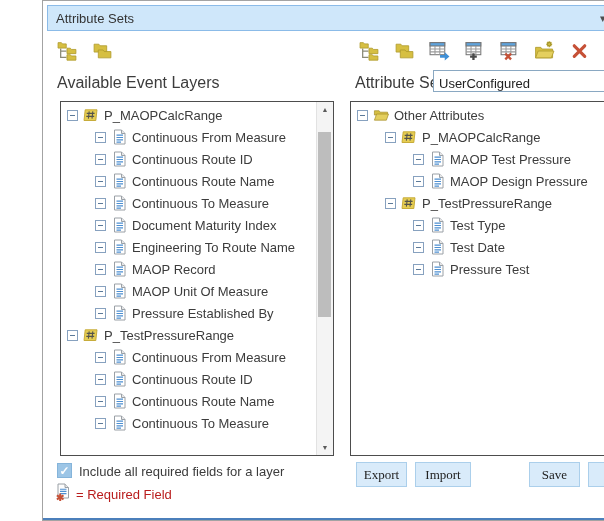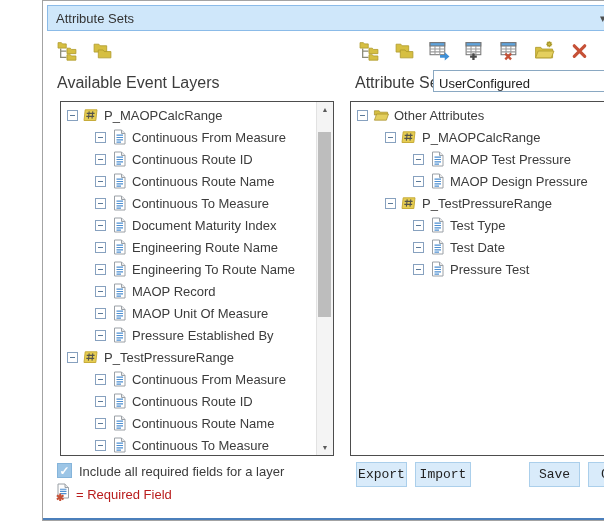--- a/index.html
+++ b/index.html
@@ -62,21 +62,21 @@
   
   .checkbox{position:absolute;left:14px;top:462px;width:15px;height:15px;box-sizing:border-box;
     background:#9cc5e6;border:1px solid #85b4da;display:flex;align-items:center;justify-content:center;
     cursor:pointer;}
   .checkbox .check{color:#fff;font-size:12px;font-weight:bold;line-height:1;}
   .checkbox-label{position:absolute;left:36px;top:463px;font-size:13px;color:#3c3c3c;}
   .legend-icon{position:absolute;left:12px;top:482px;width:16px;height:18px;}
   .legend-text{position:absolute;left:33px;top:486px;font-size:13px;color:#b91c1c;}
 
   .btn{position:absolute;top:461px;height:25px;box-sizing:border-box;background:#d9ebfa;
-    border:1px solid #abcfeb;color:#222;font-size:13px;font-family:Liberation Mono, monospace;
+    border:1px solid #abcfeb;color:#222;font-size:13px;font-family:Liberation Serif, serif;
     cursor:pointer;padding:0;}
   .btn-export{left:313px;width:51px;}
   .btn-import{left:372px;width:56px;}
   .btn-save{left:486px;width:51px;}
   .btn-close{left:545px;width:65px;}
 
   
   .grip{position:absolute;right:4px;bottom:4px;width:11px;height:11px;cursor:nwse-resize;}
   .grip i{position:absolute;width:2px;height:2px;background:#8a8a8a;}
   .grip i:nth-child(1){left:8px;top:0;}
@@ -330,35 +330,20 @@
           </span>
           <span class="tree-icon">
             <svg width="15" height="16" viewBox="0 0 15 16">
               <path d="M2.5 1 H9.5 L13 4.5 V15 H2.5 Z" fill="#fff" stroke="#9aa0a6"></path>
               <path d="M9.5 1 V4.5 H13" fill="#e8e8e8" stroke="#9aa0a6"></path>
               <g stroke="#4d8fd1" stroke-width="1.2">
                 <path d="M4.5 6.2 H11 M4.5 8.5 H11 M4.5 10.8 H11 M4.5 13.1 H9"></path>
               </g>
             </svg>
           </span>
-          <span class="tree-label">Engineering Route Name</span>
-        </div>
-        <div class="tree-row" style="padding-left: 34px;">
-          <span class="expand-box">
-            <span class="minus"></span>
-          </span>
-          <span class="tree-icon">
-            <svg width="15" height="16" viewBox="0 0 15 16">
-              <path d="M2.5 1 H9.5 L13 4.5 V15 H2.5 Z" fill="#fff" stroke="#9aa0a6"></path>
-              <path d="M9.5 1 V4.5 H13" fill="#e8e8e8" stroke="#9aa0a6"></path>
-              <g stroke="#4d8fd1" stroke-width="1.2">
-                <path d="M4.5 6.2 H11 M4.5 8.5 H11 M4.5 10.8 H11 M4.5 13.1 H9"></path>
-              </g>
-            </svg>
-          </span>
           <span class="tree-label">Engineering To Route Name</span>
         </div>
         <div class="tree-row" style="padding-left: 34px;">
           <span class="expand-box">
             <span class="minus"></span>
           </span>
           <span class="tree-icon">
             <svg width="15" height="16" viewBox="0 0 15 16">
               <path d="M2.5 1 H9.5 L13 4.5 V15 H2.5 Z" fill="#fff" stroke="#9aa0a6"></path>
               <path d="M9.5 1 V4.5 H13" fill="#e8e8e8" stroke="#9aa0a6"></path>

